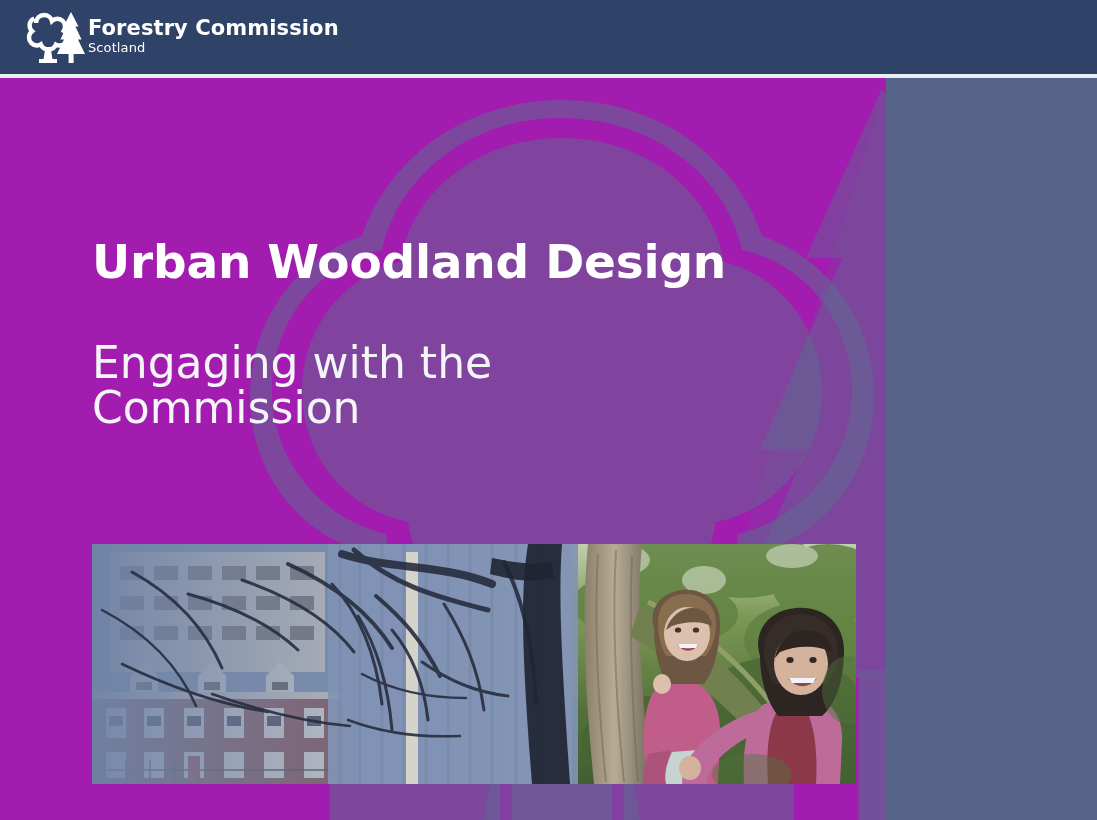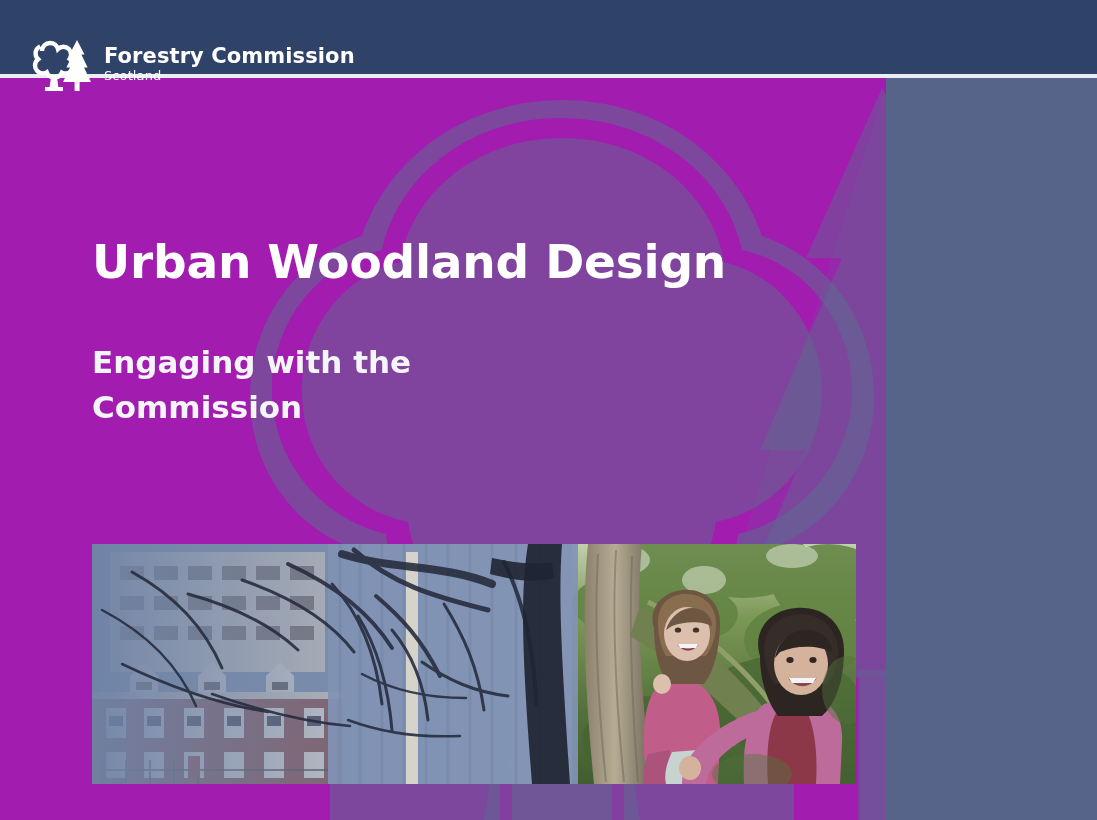--- a/index.html
+++ b/index.html
@@ -34,27 +34,25 @@
     left: 0;
     top: 74px;
     width: 1097px;
     height: 4px;
     background: #e9eef4;
     z-index: 30;
   }
 
   .brand {
     position: absolute;
-    left: 22px;
+    left: 16px;
     top: 8px;
     display: flex;
     align-items: center;
-    gap: 10px;
     height: 58px;
-    margin-top: 28px;
   }
   .brand-mark {
     width: 72px;
     height: 56px;
     display: block;
     flex: 0 0 auto;
   }
   .brand-text {
     display: flex;
     flex-direction: column;
@@ -110,22 +108,22 @@
     color: #ffffff;
     font-size: 47px;
     font-weight: bold;
     line-height: 1.0;
     letter-spacing: -0.2px;
     margin: 0;
     white-space: nowrap;
   }
   .slide-subtitle {
     color: #f4f5f8;
-    font-size: 31px;
-    font-weight: bold;
+    font-size: 44px;
+    font-weight: normal;
     line-height: 45px;
     margin: 0;
     padding-top: 55px;
   }
   .subtitle-line {
     display: block;
     white-space: nowrap;
   }
 
   

